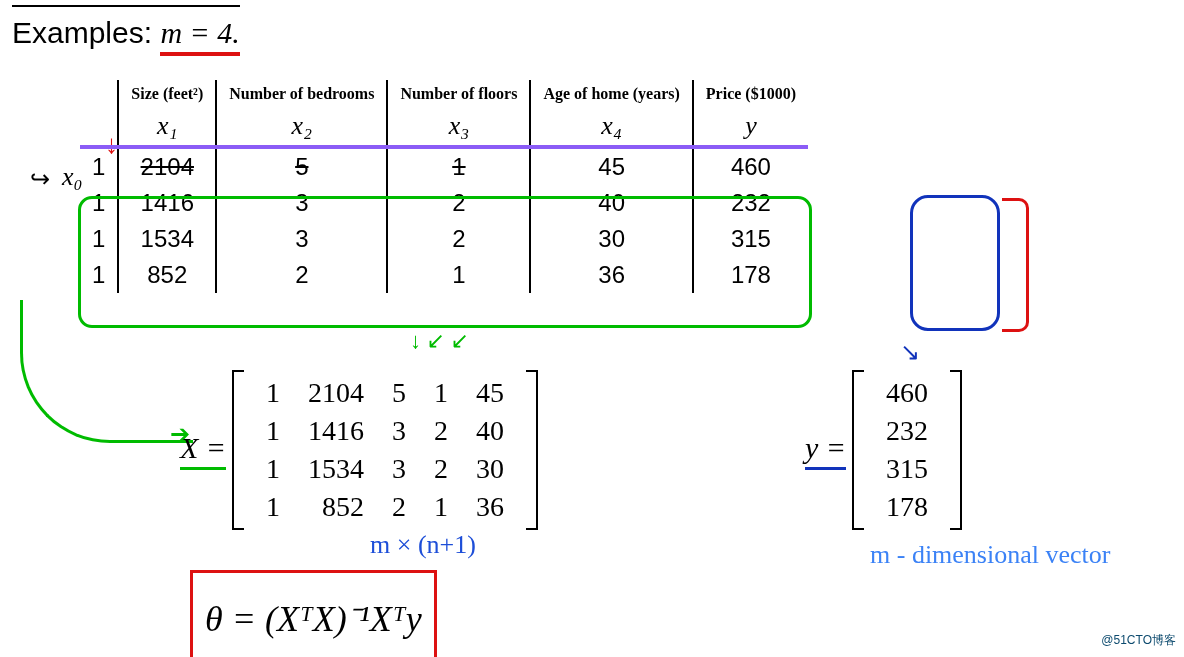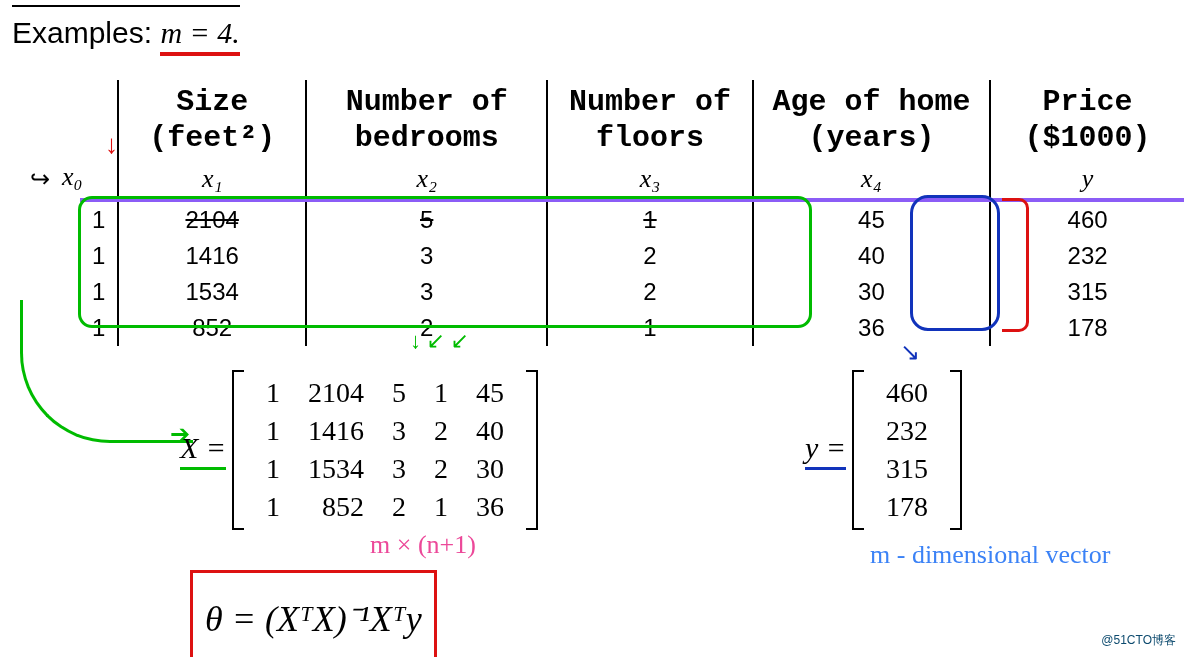--- a/index.html
+++ b/index.html
@@ -44,22 +44,22 @@
     font-size: 24px;
   }
   .tbl th, .tbl td {
     padding: 4px 12px;
     text-align: center;
     font-family: "Helvetica Neue", Arial, sans-serif;
     font-weight: normal;
   }
   .tbl th {
     font-weight: bold;
-    font-family: Liberation Mono, monospace;
-    font-size: 30px;
+    font-family: Liberation Serif, serif;
+    font-size: 16px;
     vertical-align: top;
     line-height: 1.2;
   }
   .tbl .vars td {
     font-family: Georgia, "Times New Roman", serif;
     font-style: italic;
     font-size: 26px;
   }
   .tbl .col-sep-r { border-right: 2px solid #000; }
   .tbl .head-row th { border-bottom: 0; }
@@ -175,21 +175,21 @@
     margin-right: 6px;
     border-bottom: 3px solid #13b;
     padding-bottom: 2px;
   }
 
   
   .mxn {
     position: absolute;
     left: 370px;
     top: 530px;
-    color: #ec4899;
+    color: #1d4ed8;
     font-family: "Comic Sans MS", cursive;
     font-size: 26px;
   }
   .mdim {
     position: absolute;
     left: 870px;
     top: 540px;
     color: #3b82f6;
     font-family: "Comic Sans MS", cursive;
     font-size: 26px;

